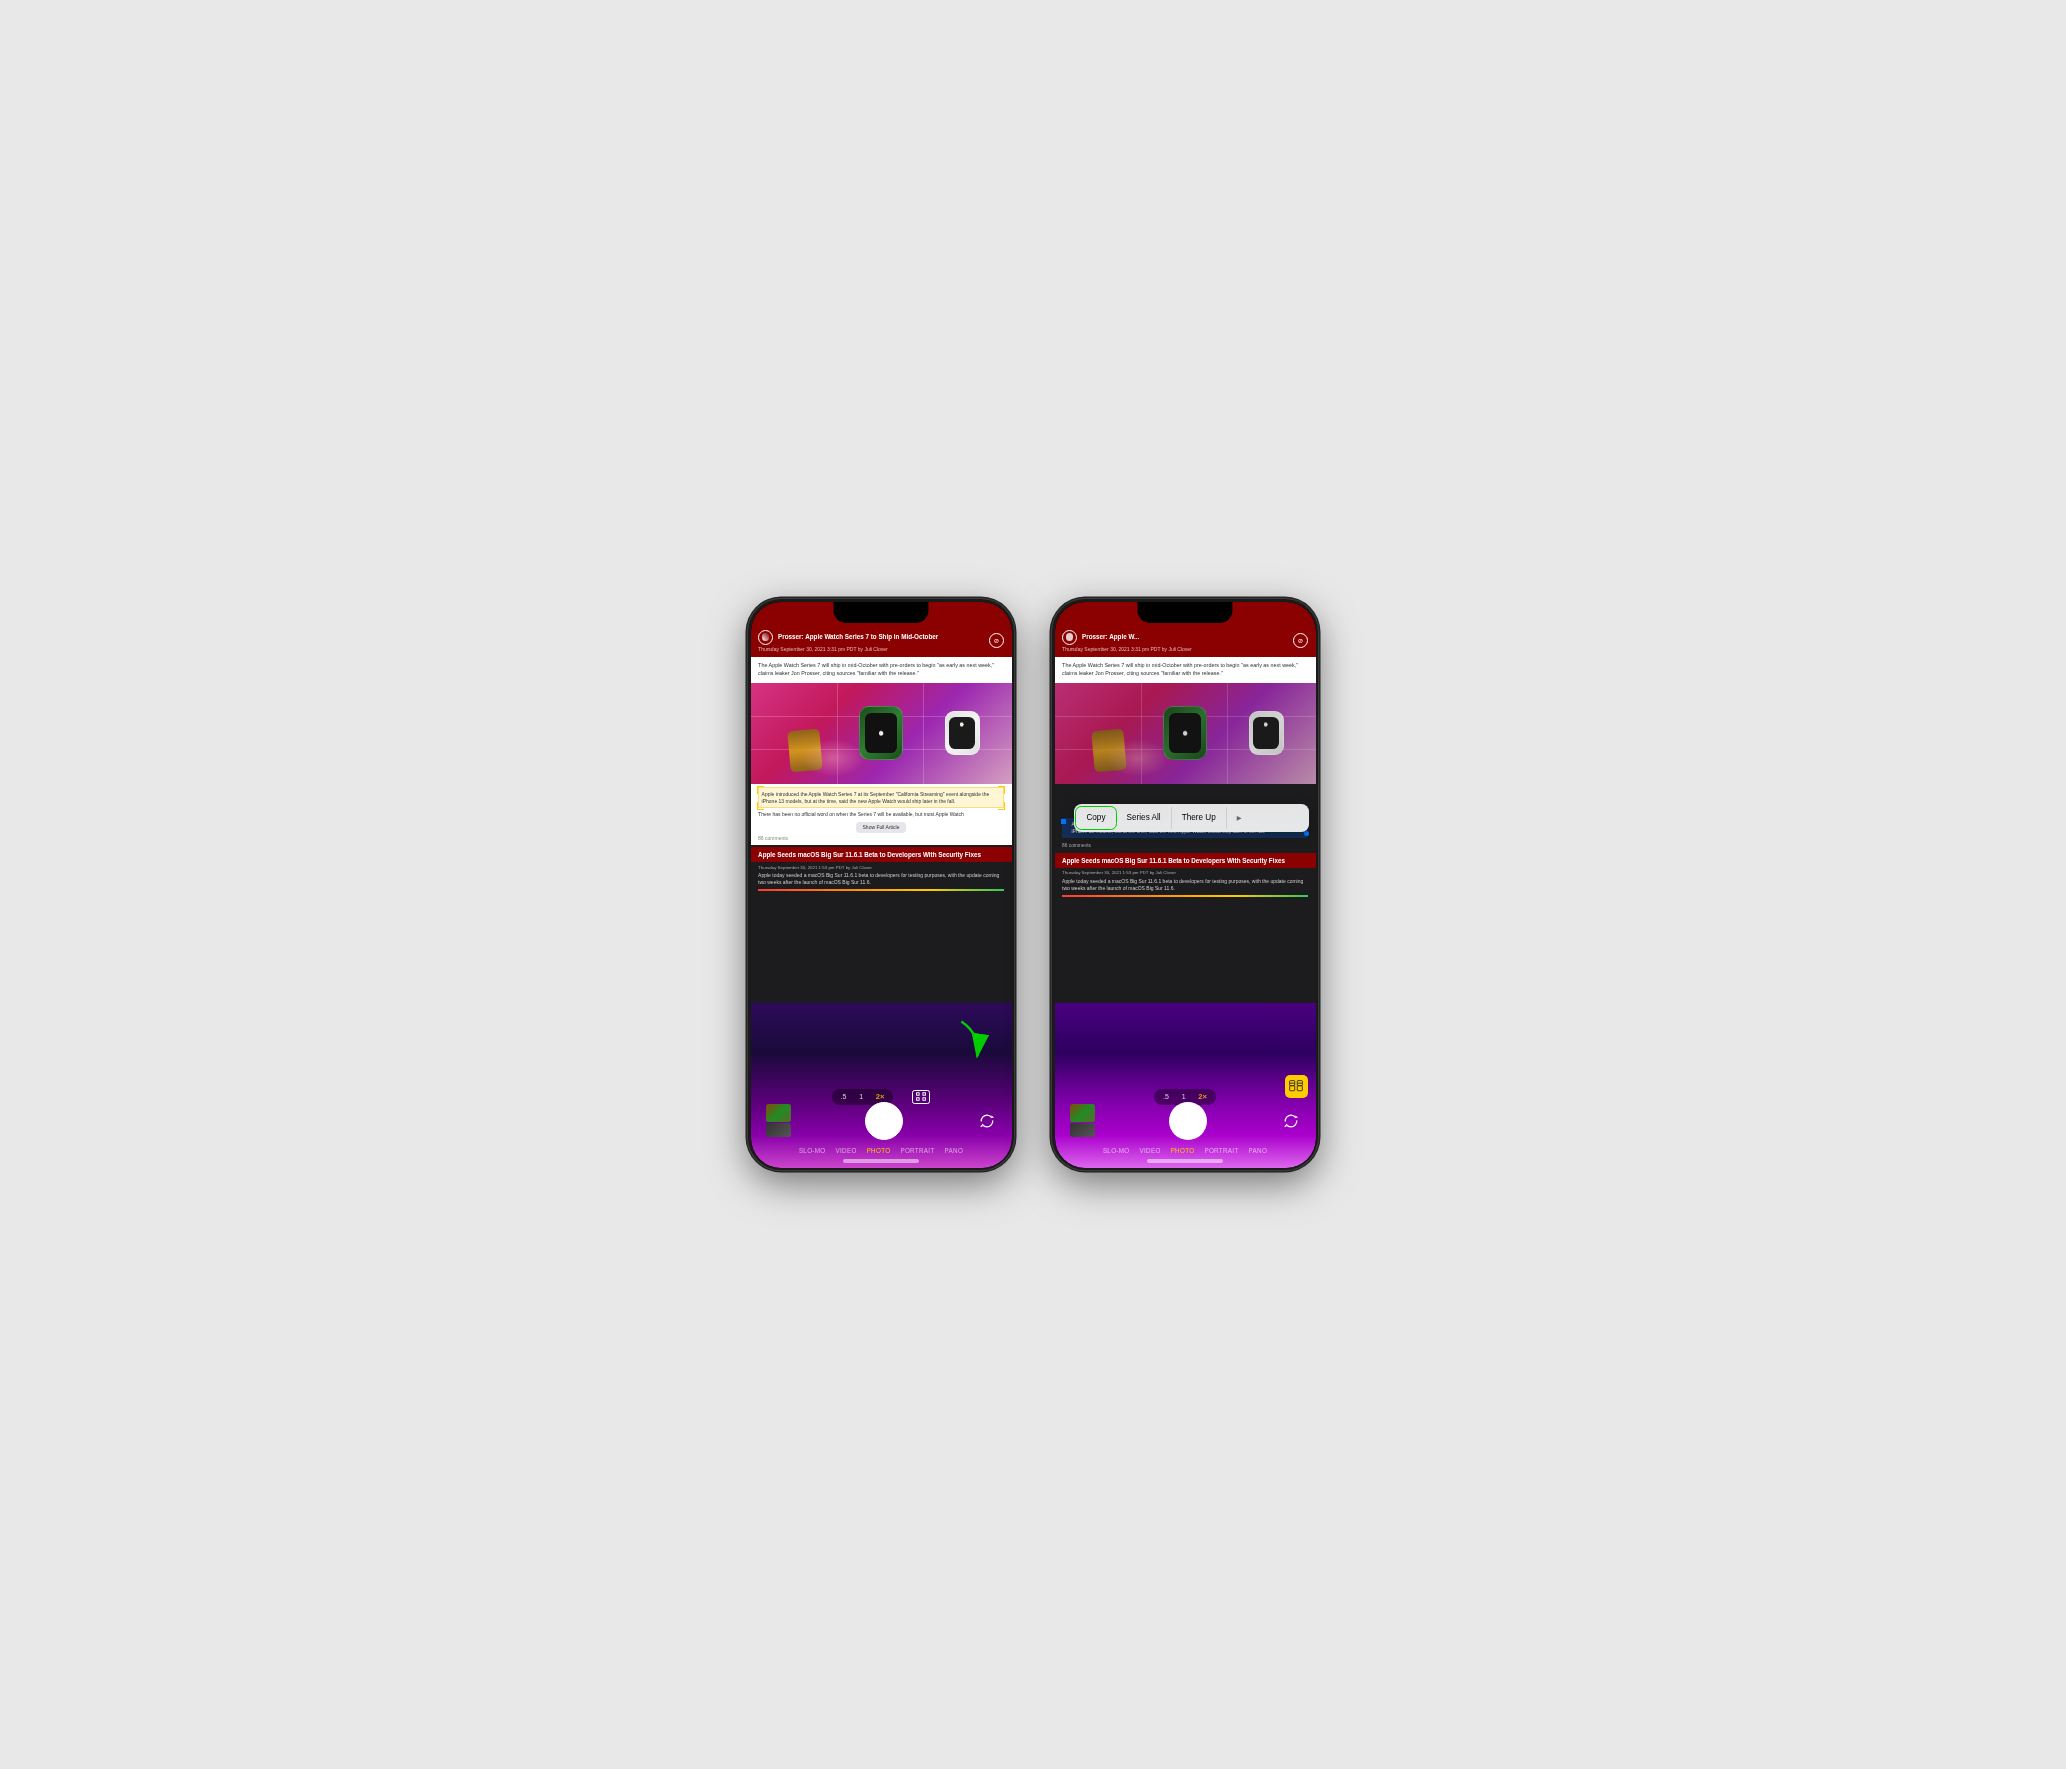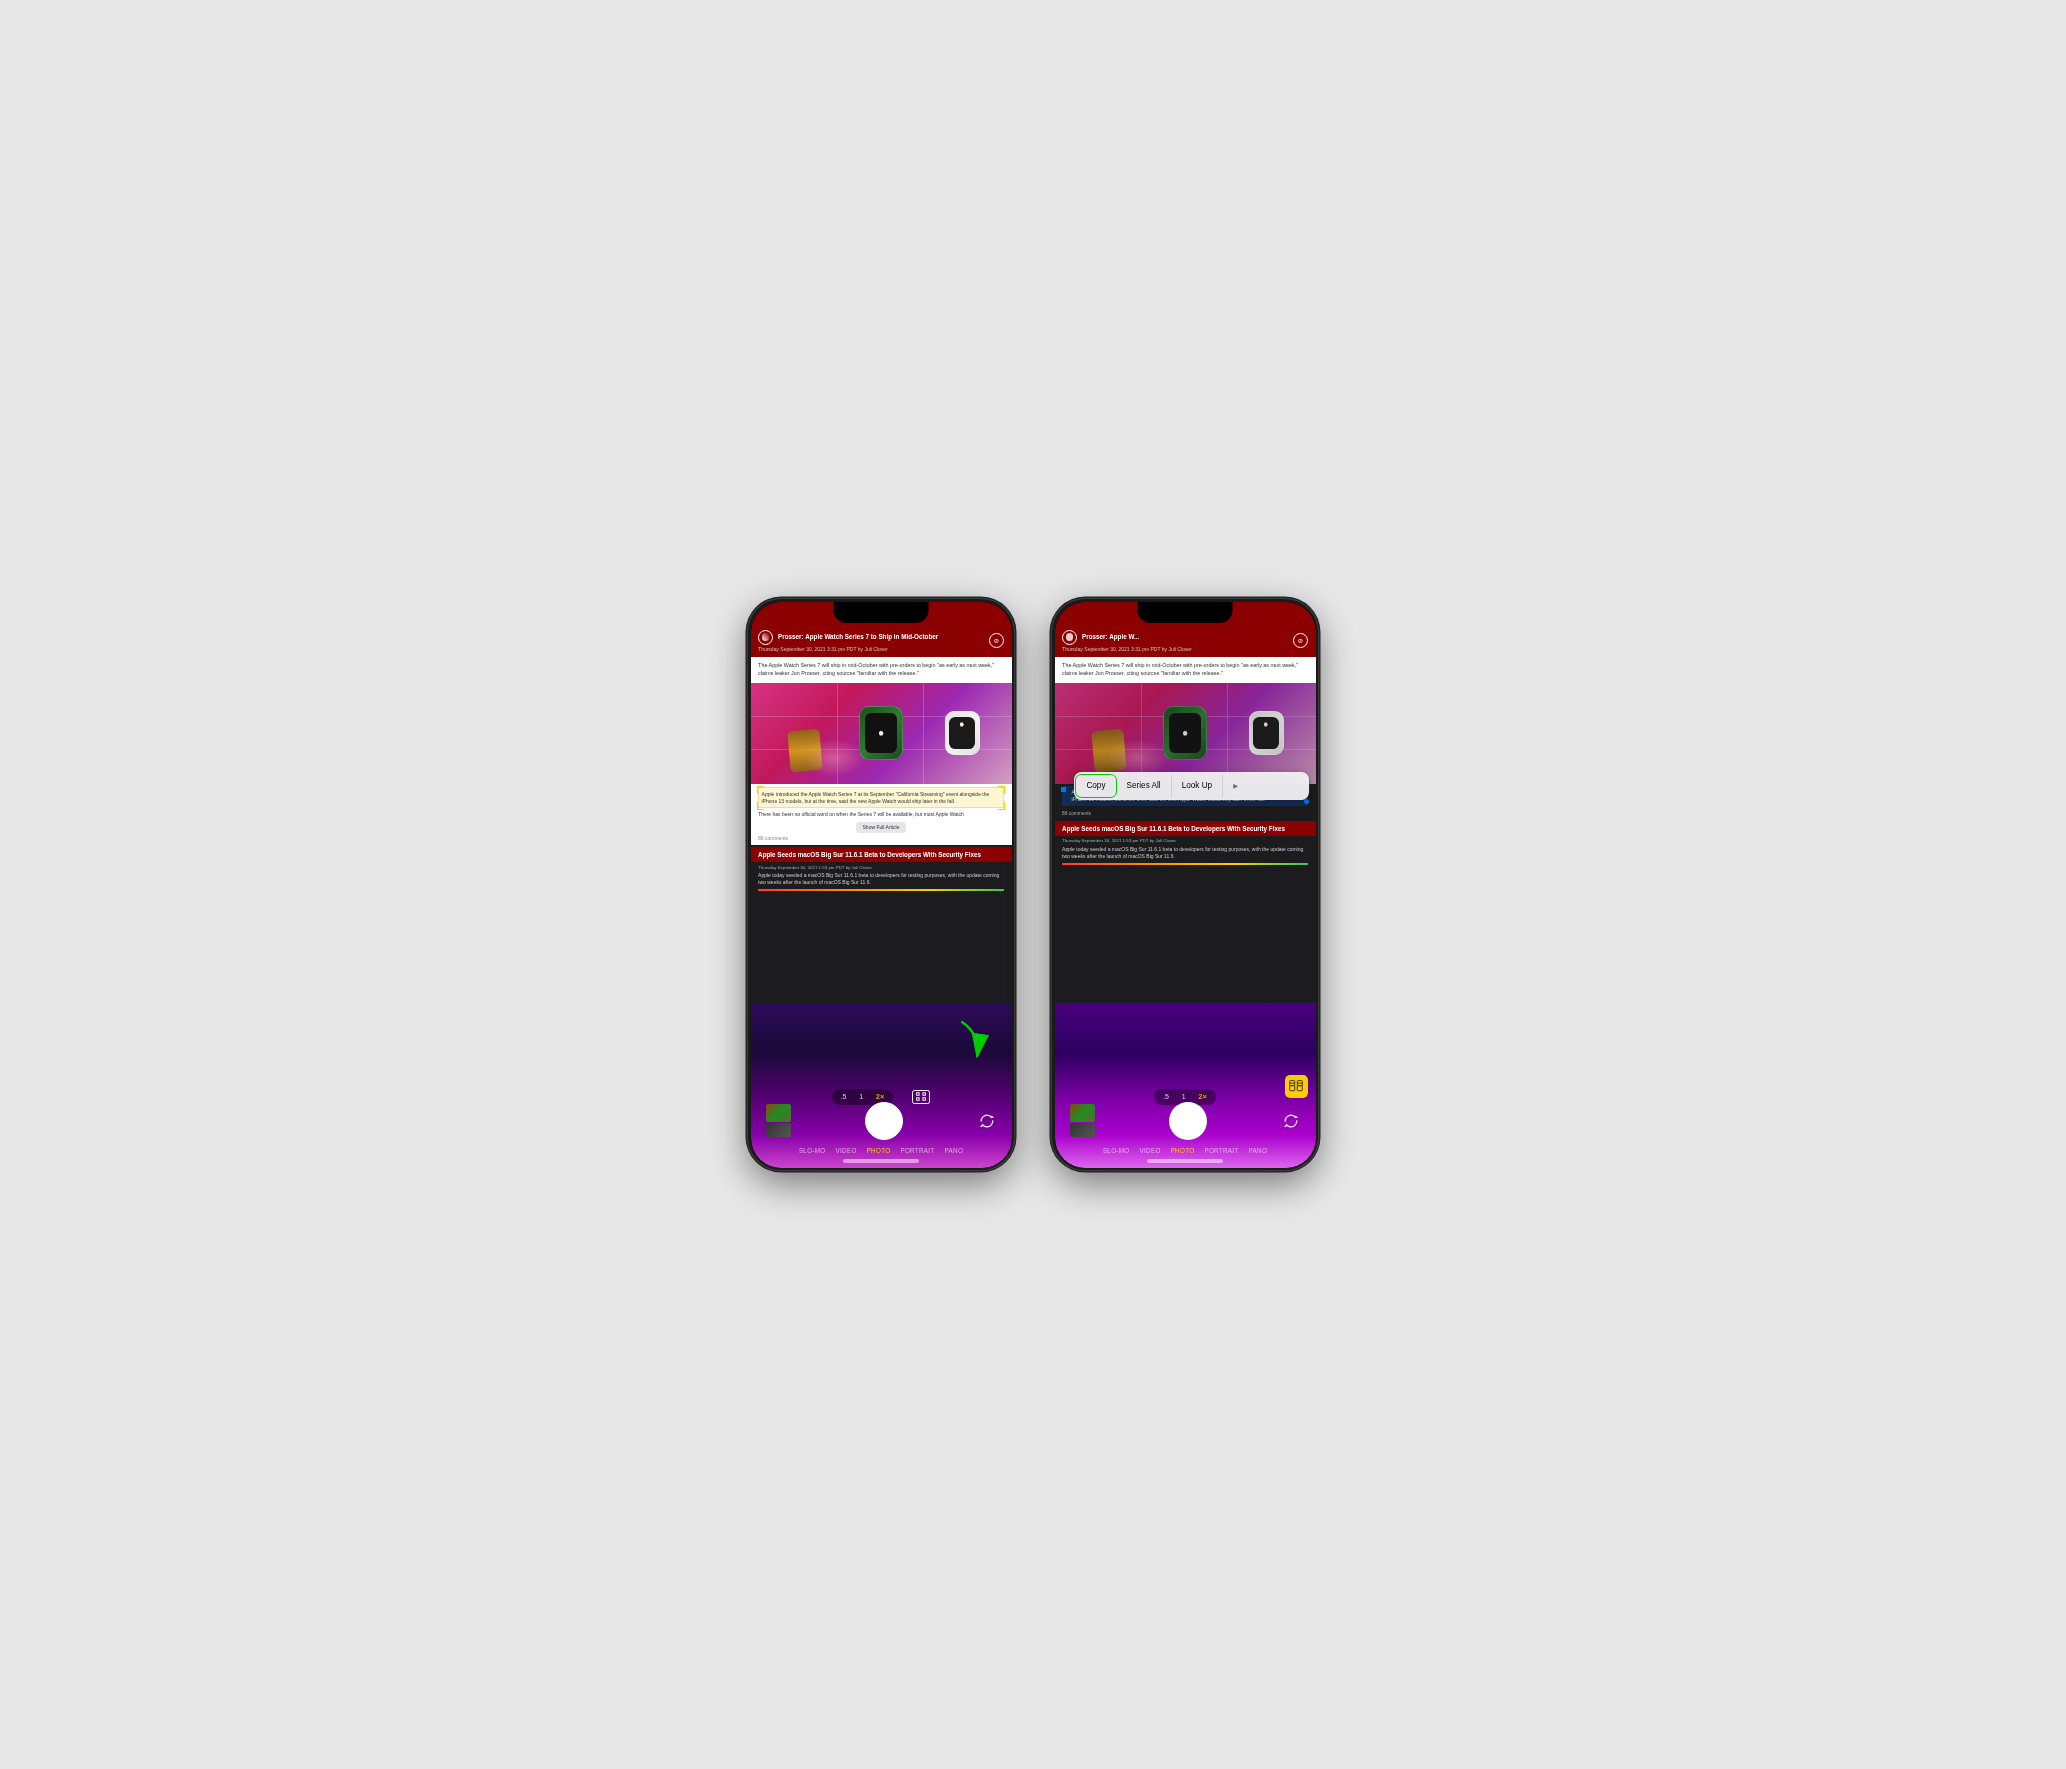--- a/index.html
+++ b/index.html
@@ -584,31 +584,31 @@
                 <div style="width:35px; height:44px; background: linear-gradient(135deg, #E0E0E0 0%, #F5F5F5 50%, #E0E0E0 100%); border-radius:9px; border: 1.3px solid rgba(255,255,255,0.4); position:relative;">
                   <div style="position:absolute; top:5px; left:3.8px; right:3.8px; bottom:5px; background:#1a1a1a; border-radius:6.3px;">
                     <div style="color:#fff; font-size:4.4px; text-align:center; padding-top:5px;">⌚</div>
                   </div>
                 </div>
               </div>
               <div style="position:absolute; width:63px; height:38px; background: radial-gradient(ellipse, rgba(255,182,193,0.4) 0%, transparent 70%); border-radius:50%; left:51px; bottom:6.3px;"></div>
             </div>
           </div>
 
-          <div style="position:relative;">
+          <div style="position:relative;margin-top:32px;">
 
             <div class="context-menu" style="top:-11.4px; left:19px; right:6.3px;">
               <div class="context-menu-item highlighted" style="border:1.6px solid #00cc00; border-radius:6.3px; margin:1.9px 0 1.9px 1.9px;">
                 <span>Copy</span>
               </div>
               <div class="context-menu-item">
                 <span>Series All</span>
               </div>
               <div class="context-menu-item">
-                <span>Look Up</span>
+                <span>There Up</span>
               </div>
               <div class="context-menu-item">
                 <span class="arrow-more">▶</span>
               </div>
             </div>
 
             <div style="background:#1c1c1e; padding:2.5px 7.6px; position:relative;">
               <div style="position:absolute; left:6.3px; top:3.8px; width:5px; height:5px; background:#007aff; border-radius:50;"></div>
               <div style="background:rgba(0,100,255,0.25); padding:3.2px 3.2px 3.2px 9.5px; border-radius:1.3px; position:relative;">
                 <p style="font-size:5px; color:#ddd; line-height:1.4;">Apple introduced the Apple Watch Series 7 at its September "California Streaming" event alongside the iPhone 13 models, but at the time, said the new Apple Watch would ship later in the fall.</p>

